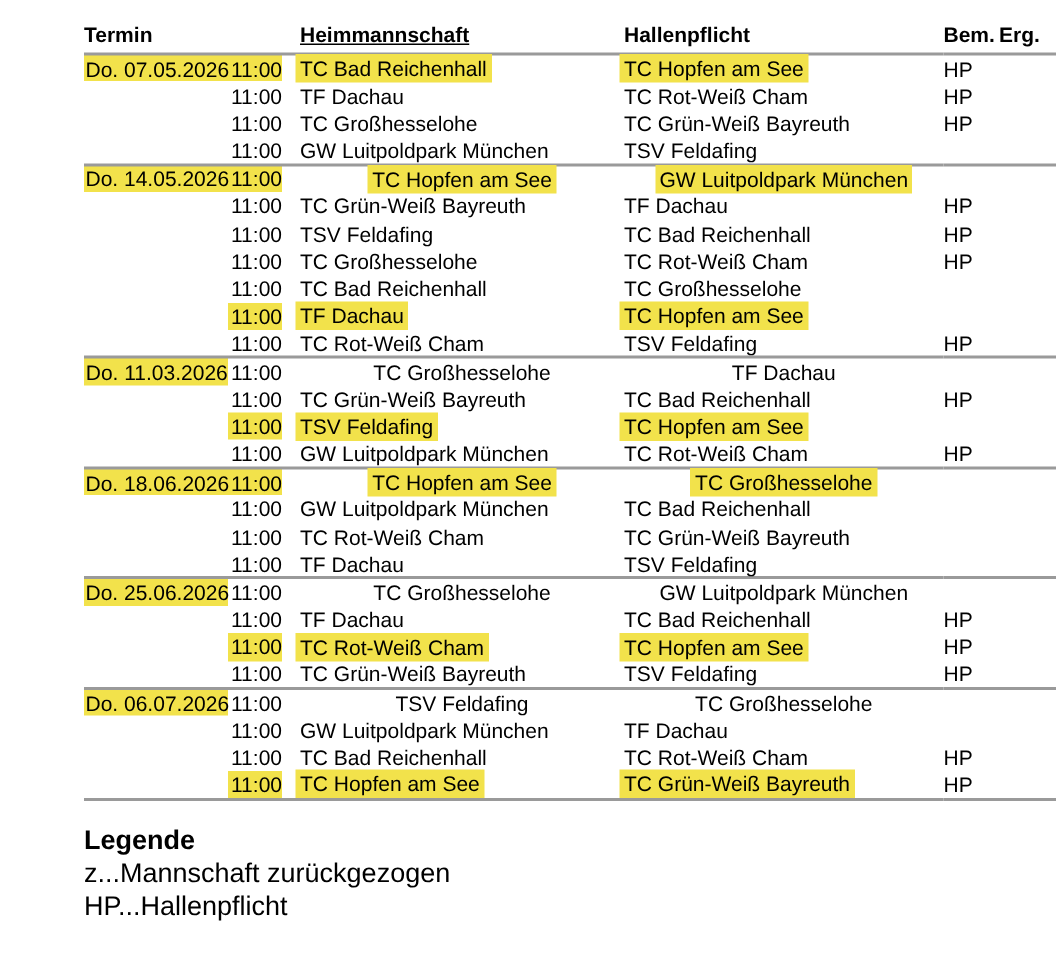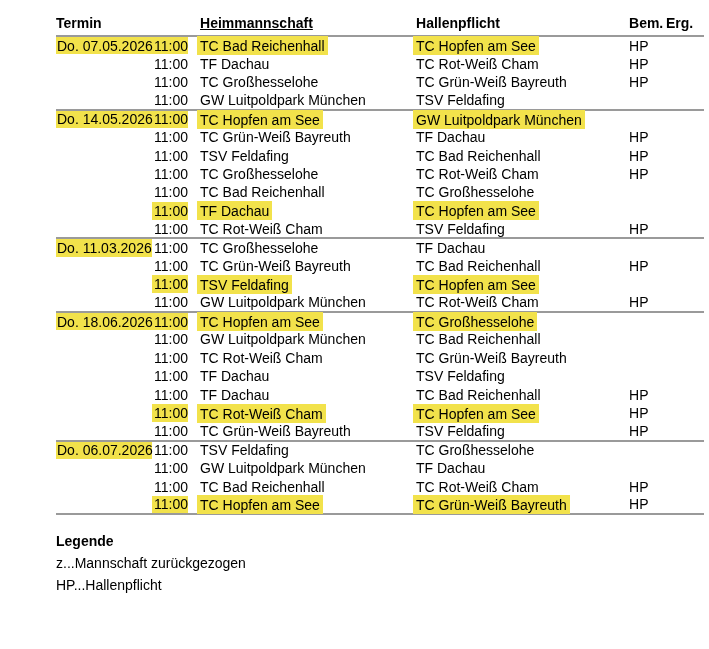--- a/index.html
+++ b/index.html
@@ -36,21 +36,21 @@
     font-weight: bold;
     font-size: 14px;
     height: 24px;
     vertical-align: bottom;
     padding: 0 0 4px 0;
     border-bottom: 2px solid var(--line);
     white-space: nowrap;
   }
   thead th.h-home { padding-left: 12px; text-decoration: underline; }
 
-  tbody + tbody tr.group-first td { border-top: 2px solid var(--line); }
+  tbody + tbody tr.group-first td { border-top: 2px solid var(--line); text-align: center; }
 
   td {
     height: 18.4px;
     padding: 0;
     vertical-align: middle;
     white-space: nowrap;
     font-size: 14px;
   }
   td.t-date { padding-left: 1px; }
   td.t-time { padding-left: 2px; }
@@ -58,21 +58,21 @@
 
   .hl-cell { background: var(--hl); }
   .hl {
     background: var(--hl);
     padding: 1.5px 3px;
     margin: 0 -3px;
   }
 
   .legend {
     margin-top: 15px;
-    font-size: 14px;
+    font-size: 18px;
     line-height: 22px;
   }
   .legend .legend-title { font-weight: bold; }
 </style>
 </head>
 <body>
 
 <div class="page">
 
   <table class="schedule">
@@ -250,20 +250,28 @@
         <tr>
           <td class="t-date"></td>
           <td class="t-time">11:00</td>
           <td class="t-home">TF Dachau</td>
           <td class="t-guest">TSV Feldafing</td>
           <td class="t-bem"></td>
           <td class="t-erg"></td>
         </tr>
       </tbody>
       <tbody>
+        <tr class="group-first">
+          <td class="t-date hl-cell">Do. 25.06.2026</td>
+          <td class="t-time">11:00</td>
+          <td class="t-home">TC Großhesselohe</td>
+          <td class="t-guest">GW Luitpoldpark München</td>
+          <td class="t-bem"></td>
+          <td class="t-erg"></td>
+        </tr>
         <tr>
           <td class="t-date"></td>
           <td class="t-time">11:00</td>
           <td class="t-home">TF Dachau</td>
           <td class="t-guest">TC Bad Reichenhall</td>
           <td class="t-bem">HP</td>
           <td class="t-erg"></td>
         </tr>
         <tr>
           <td class="t-date"></td>

